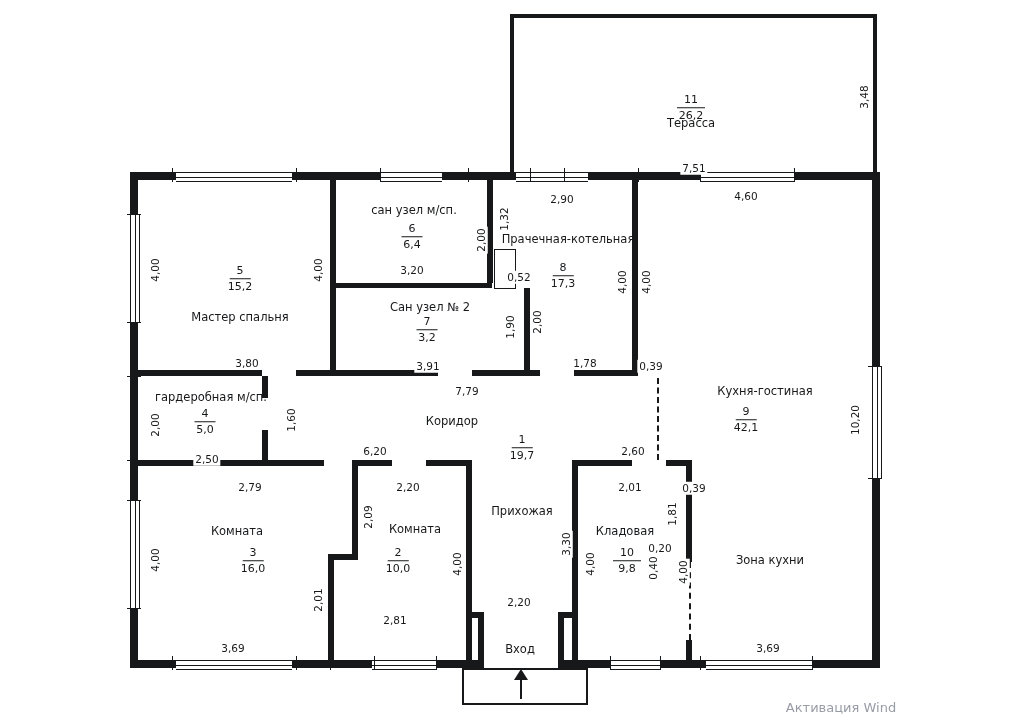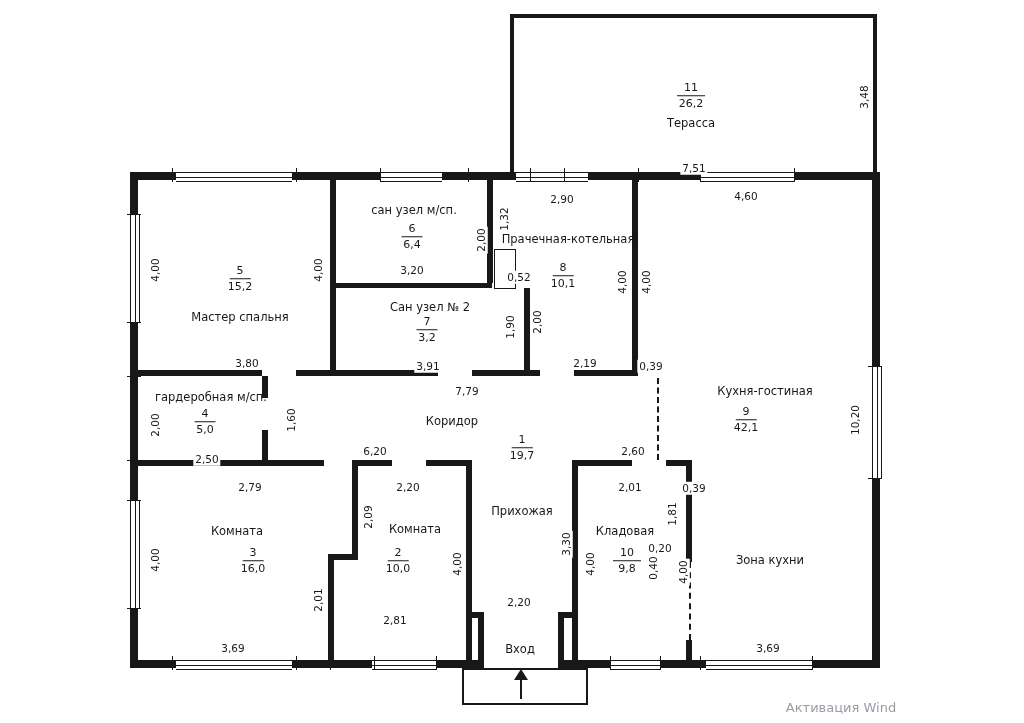--- a/index.html
+++ b/index.html
@@ -123,21 +123,21 @@
   <span class="dim v" style="left:481px;top:240px">2,00</span>
   <span class="dim" style="left:412px;top:270px">3,20</span>
   <span class="dim" style="left:519px;top:277px">0,52</span>
   <span class="dim v" style="left:318px;top:270px">4,00</span>
   <span class="dim v" style="left:622px;top:282px">4,00</span>
   <span class="dim v" style="left:646px;top:282px">4,00</span>
   <span class="dim v" style="left:510px;top:327px">1,90</span>
   <span class="dim v" style="left:537px;top:322px">2,00</span>
   <span class="dim" style="left:247px;top:363px">3,80</span>
   <span class="dim" style="left:428px;top:366px">3,91</span>
-  <span class="dim" style="left:585px;top:363px">2,19</span>
+  <span class="dim" style="left:585px;top:363px">1,78</span>
   <span class="dim" style="left:651px;top:366px">0,39</span>
   <span class="dim" style="left:467px;top:391px">7,79</span>
   <span class="dim v" style="left:291px;top:420px">1,60</span>
   <span class="dim v" style="left:155px;top:425px">2,00</span>
   <span class="dim" style="left:207px;top:459px">2,50</span>
   <span class="dim" style="left:375px;top:451px">6,20</span>
   <span class="dim" style="left:633px;top:451px">2,60</span>
   <span class="dim" style="left:250px;top:487px">2,79</span>
   <span class="dim" style="left:408px;top:487px">2,20</span>
   <span class="dim" style="left:630px;top:487px">2,01</span>
@@ -152,42 +152,42 @@
   <span class="dim v" style="left:566px;top:544px">3,30</span>
   <span class="dim v" style="left:590px;top:564px">4,00</span>
   <span class="dim" style="left:660px;top:548px">0,20</span>
   <span class="dim v" style="left:653px;top:568px">0,40</span>
   <span class="dim v" style="left:683px;top:572px">4,00</span>
   <span class="dim" style="left:233px;top:648px">3,69</span>
   <span class="dim" style="left:395px;top:620px">2,81</span>
   <span class="dim" style="left:519px;top:602px">2,20</span>
   <span class="dim" style="left:768px;top:648px">3,69</span>
 
-  <div class="frac" style="left:691px;top:96px">
+  <div class="frac" style="left:691px;top:108px">
     <span class="num">11</span>
     <span class="den">26,2</span>
   </div>
   <span class="rlabel" style="left:691px;top:124px">Терасса</span>
 
   <div class="frac" style="left:240px;top:279px">
     <span class="num">5</span>
     <span class="den">15,2</span>
   </div>
   <span class="rlabel" style="left:240px;top:318px">Мастер спальня</span>
 
   <span class="rlabel" style="left:414px;top:211px">сан узел м/сп.</span>
   <div class="frac" style="left:412px;top:237px">
     <span class="num">6</span>
     <span class="den">6,4</span>
   </div>
 
   <span class="rlabel" style="left:568px;top:240px">Прачечная-котельная</span>
   <div class="frac" style="left:563px;top:276px">
     <span class="num">8</span>
-    <span class="den">10,1</span>
+    <span class="den">17,3</span>
   </div>
 
   <span class="rlabel" style="left:430px;top:308px">Сан узел № 2</span>
   <div class="frac" style="left:427px;top:330px">
     <span class="num">7</span>
     <span class="den">3,2</span>
   </div>
 
   <span class="rlabel" style="left:765px;top:392px">Кухня-гостиная</span>
   <div class="frac" style="left:746px;top:420px">

